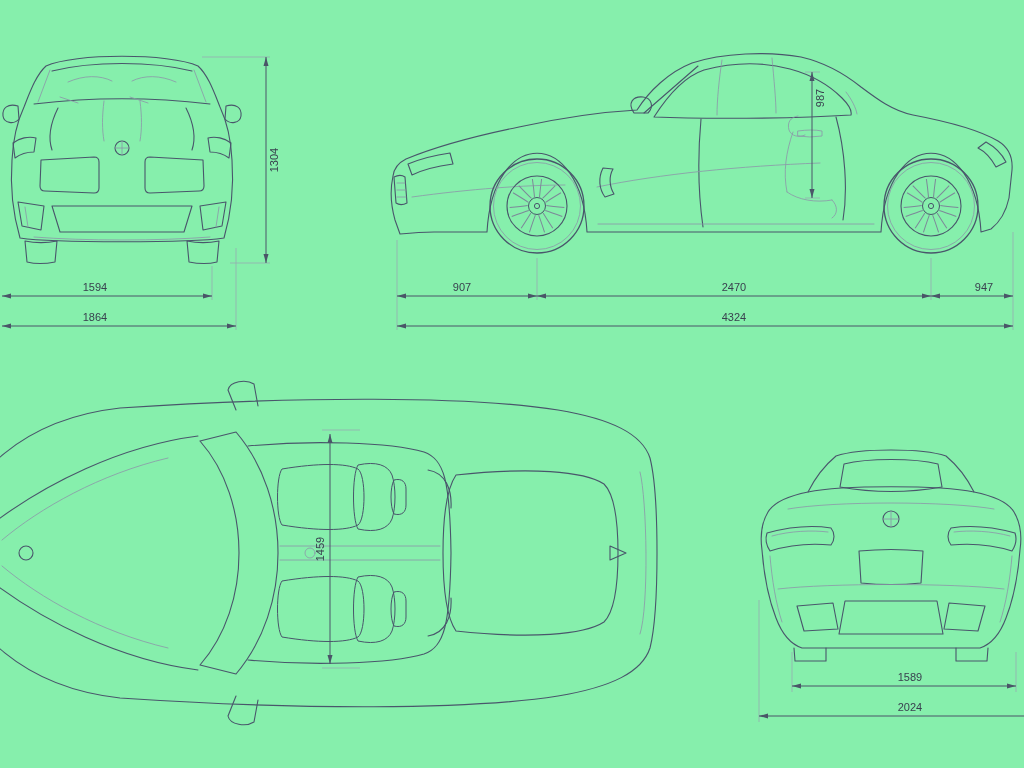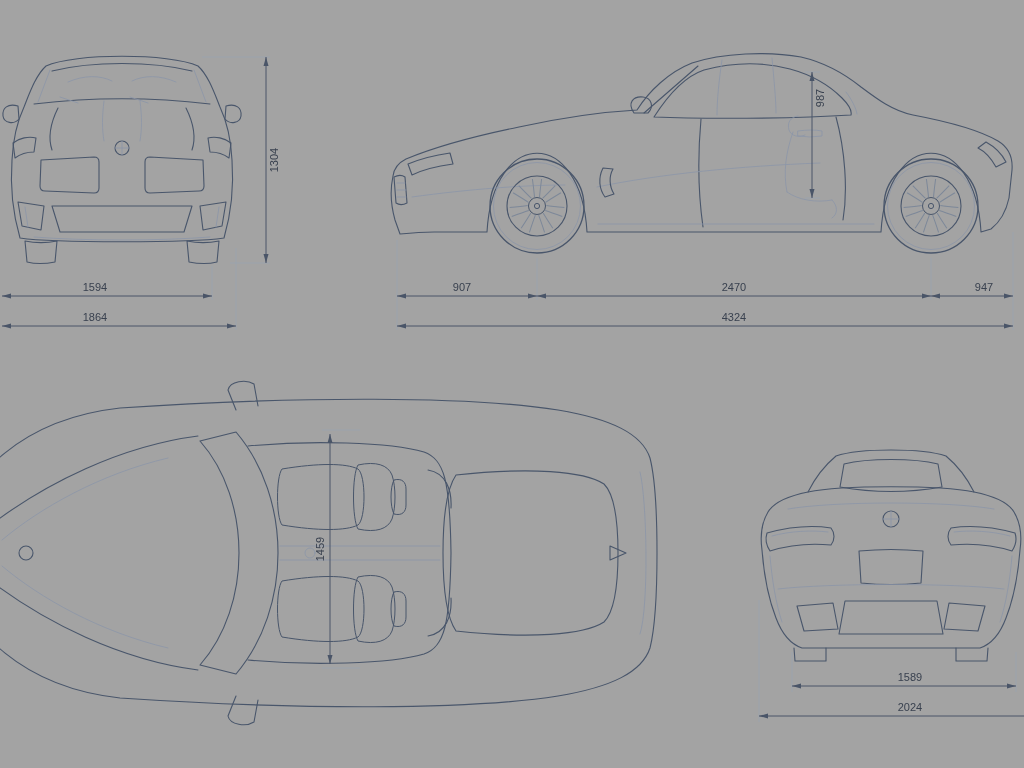--- a/index.html
+++ b/index.html
@@ -1,16 +1,16 @@
 <!DOCTYPE html>
 <html><head>
 <meta charset="utf-8">
 <style>
   html,body{margin:0;padding:0;background:#ffffff;}
-  .canvas{position:relative;width:1024px;height:768px;background:#a3a3a3;overflow:hidden;
+  .canvas{position:relative;width:1024px;height:768px;background:#86efac;overflow:hidden;
           font-family:"Liberation Sans",sans-serif;}
   svg{display:block}
   .ln{fill:none;stroke:#49566b;stroke-width:1.1;stroke-linecap:round;stroke-linejoin:round}
   .lt{fill:none;stroke:#8b96a8;stroke-width:0.8;stroke-linecap:round}
   .dim{fill:none;stroke:#4a5568;stroke-width:1}
   .ext{fill:none;stroke:#9aa3b2;stroke-width:0.7}
   .dimtxt{font:11px "Liberation Sans",sans-serif;fill:#39414f}
 </style>
 </head>
 <body>

